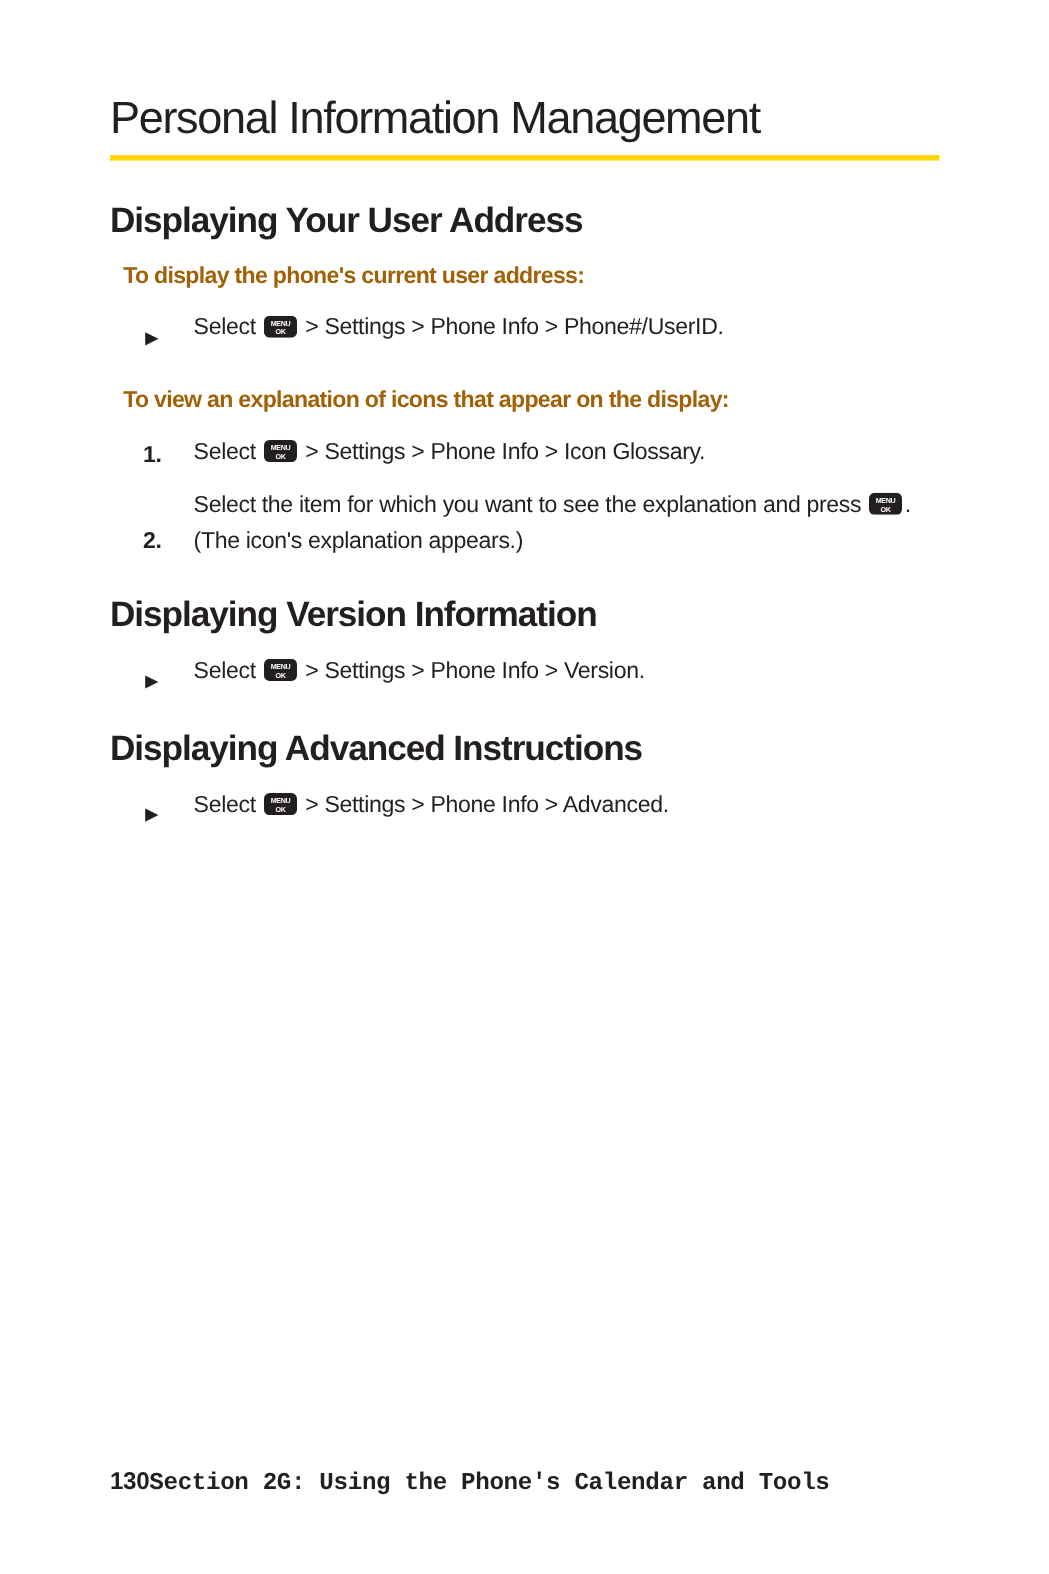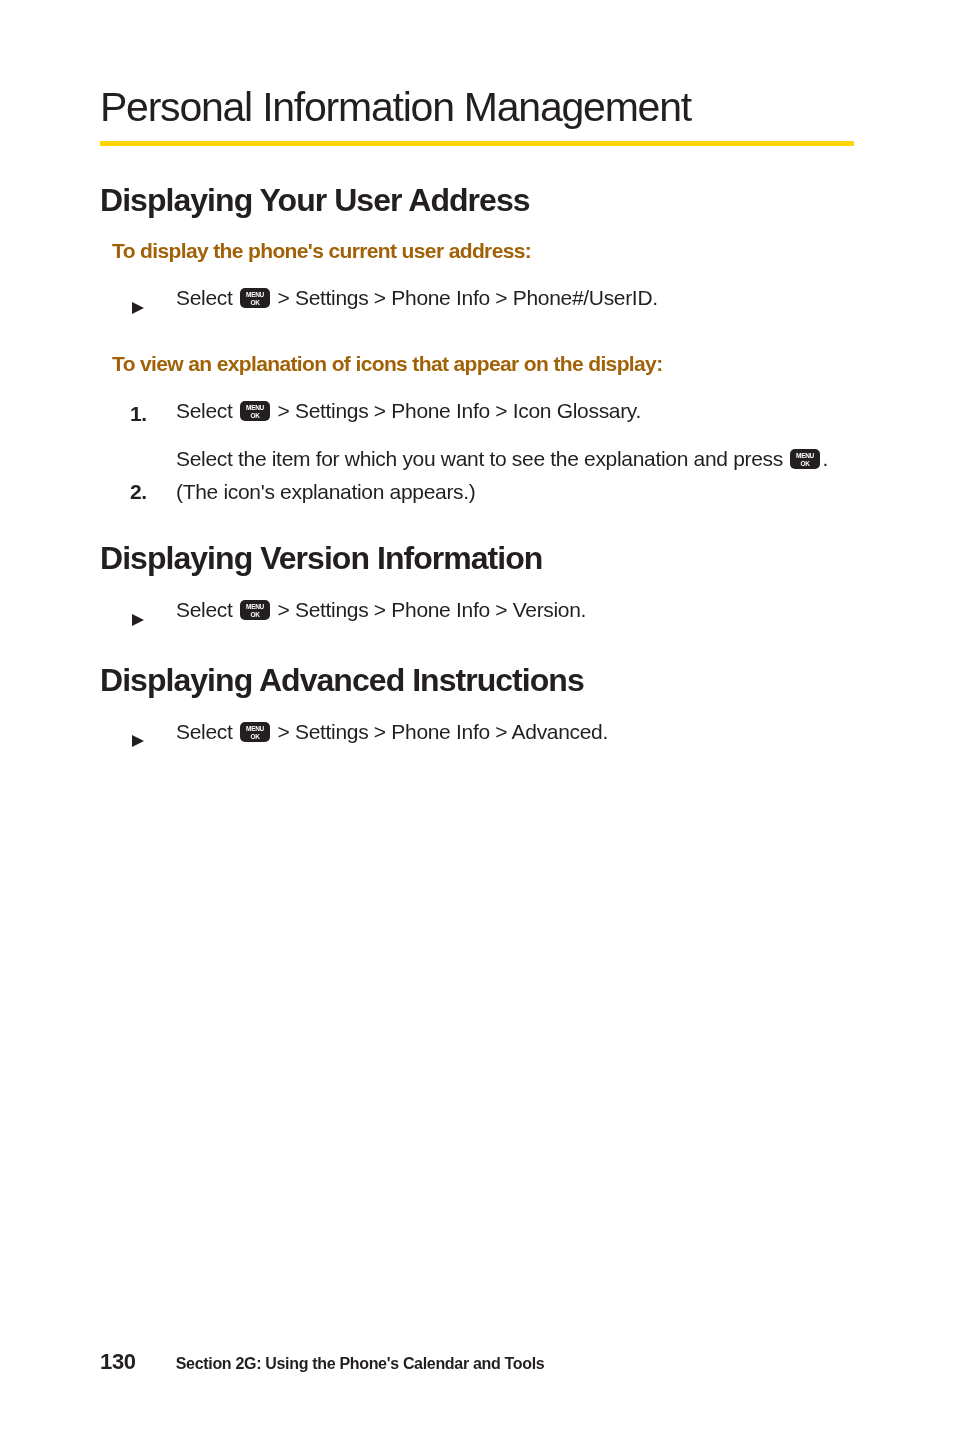--- a/index.html
+++ b/index.html
@@ -58,29 +58,28 @@
   .step .body { flex: 1; letter-spacing: -0.015em; }
   .step .body .bold { font-weight: 400; }
   .menukey {
     display: inline-block;
     vertical-align: -3px;
     margin: 0 2px;
   }
   .footer {
     position: absolute;
     left: 100px;
-    bottom: 56px;
+    bottom: 70px;
     display: flex;
     align-items: baseline;
-    gap: 40px;
     font-weight: 700;
     letter-spacing: -0.02em;
   }
   .footer .pnum { font-size: 22px; }
-  .footer .label { font-size: 16px; }
+  .footer .label { font-size: 22px; font-family: Liberation Mono, monospace; }
 </style>
 </head>
 <body>
 
 <h1 class="page-title">Personal Information Management</h1>
 
 <div class="section">
   <h2>Displaying Your User Address</h2>
   <p class="lead">To display the phone's current user address:</p>
   <div class="steps">

